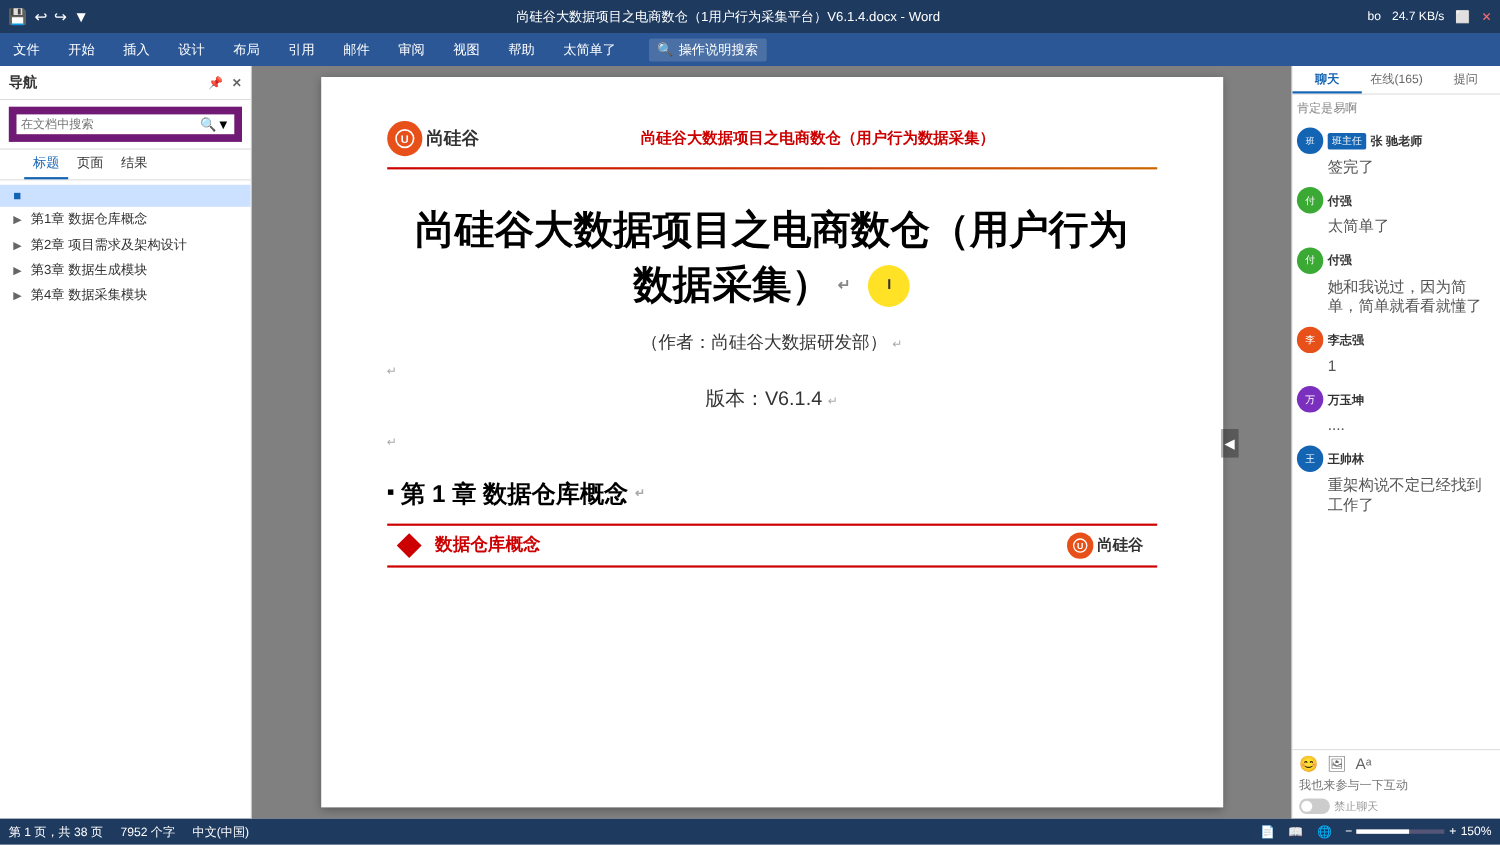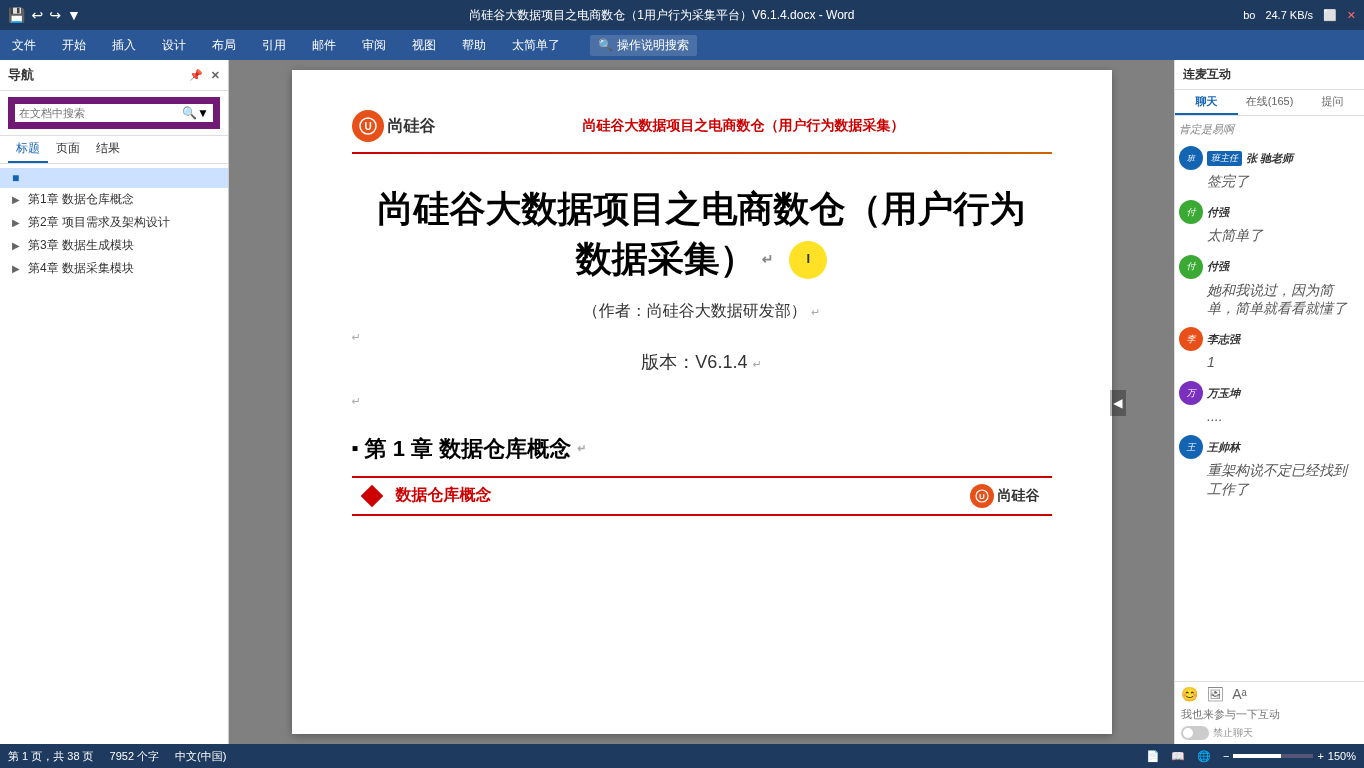--- a/index.html
+++ b/index.html
@@ -73,21 +73,21 @@
     .search-input-wrap input {
       border: none;
       outline: none;
       font-size: 11px;
       flex: 1;
       color: #999;
     }
     .nav-tabs {
       display: flex;
       border-bottom: 1px solid #ddd;
-      padding: 0 8px;
+      padding: 0 22px;
     }
     .nav-tab {
       padding: 4px 8px;
       font-size: 12px;
       cursor: pointer;
       color: #333;
     }
     .nav-tab.active {
       color: #1464b4;
       border-bottom: 2px solid #1464b4;
@@ -292,21 +292,20 @@
     }
     .chat-tab.active {
       color: #1464b4;
       border-bottom: 2px solid #1464b4;
       font-weight: bold;
     }
     .chat-messages {
       flex: 1;
       overflow-y: auto;
       padding: 6px 4px;
-      font-style: italic;
     }
     .chat-msg {
       margin-bottom: 10px;
     }
     .chat-msg-header {
       display: flex;
       align-items: center;
       gap: 4px;
       margin-bottom: 2px;
     }
@@ -574,21 +573,20 @@
           </div>
           <span class="section-logo-text">尚硅谷</span>
         </div>
       </div>
 
       <div class="doc-arrow" style="position:absolute; right:-14px; top:320px;">◀</div>
     </div>
   </div>
 
   <div class="chat-panel">
-    <div class="chat-header">连麦互动</div>
     <div class="chat-tabs">
       <span class="chat-tab active">聊天</span>
       <span class="chat-tab">在线(165)</span>
       <span class="chat-tab">提问</span>
     </div>
     <div class="chat-messages">
 
       <div class="chat-msg">
         <div class="chat-text" style="margin-left:0; color:#888; font-size:11px;">肯定是易啊</div>
       </div>

